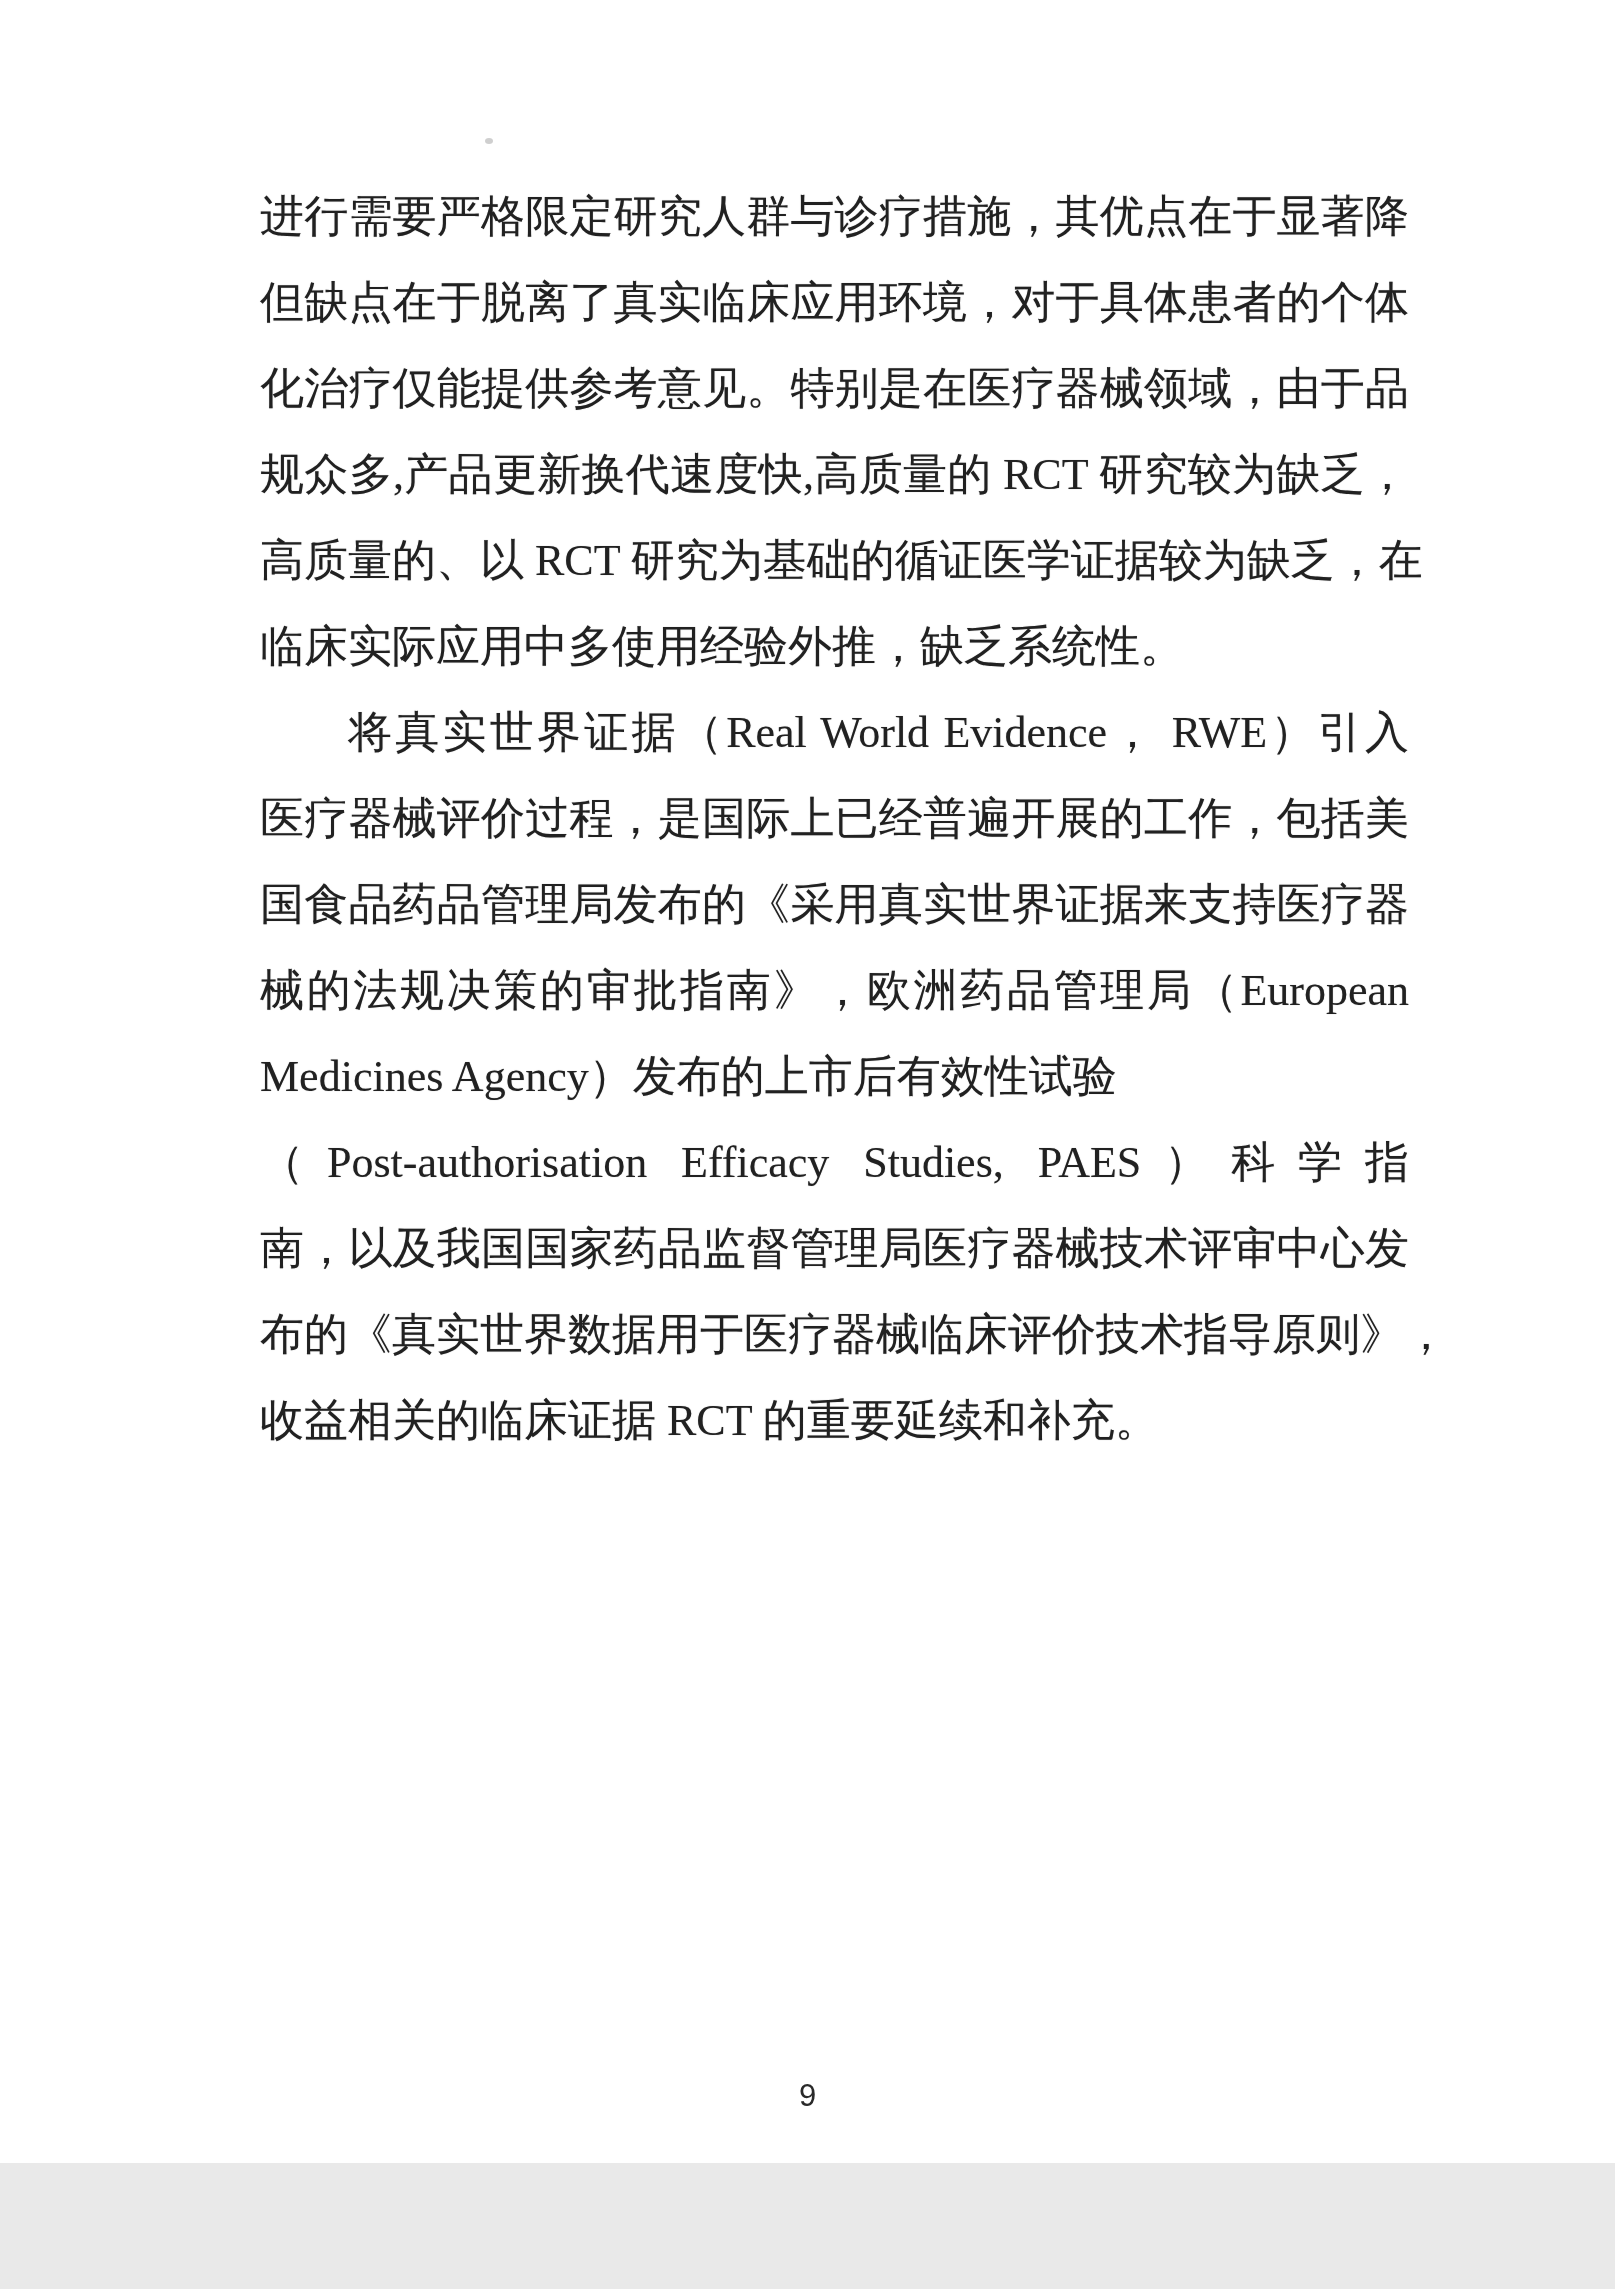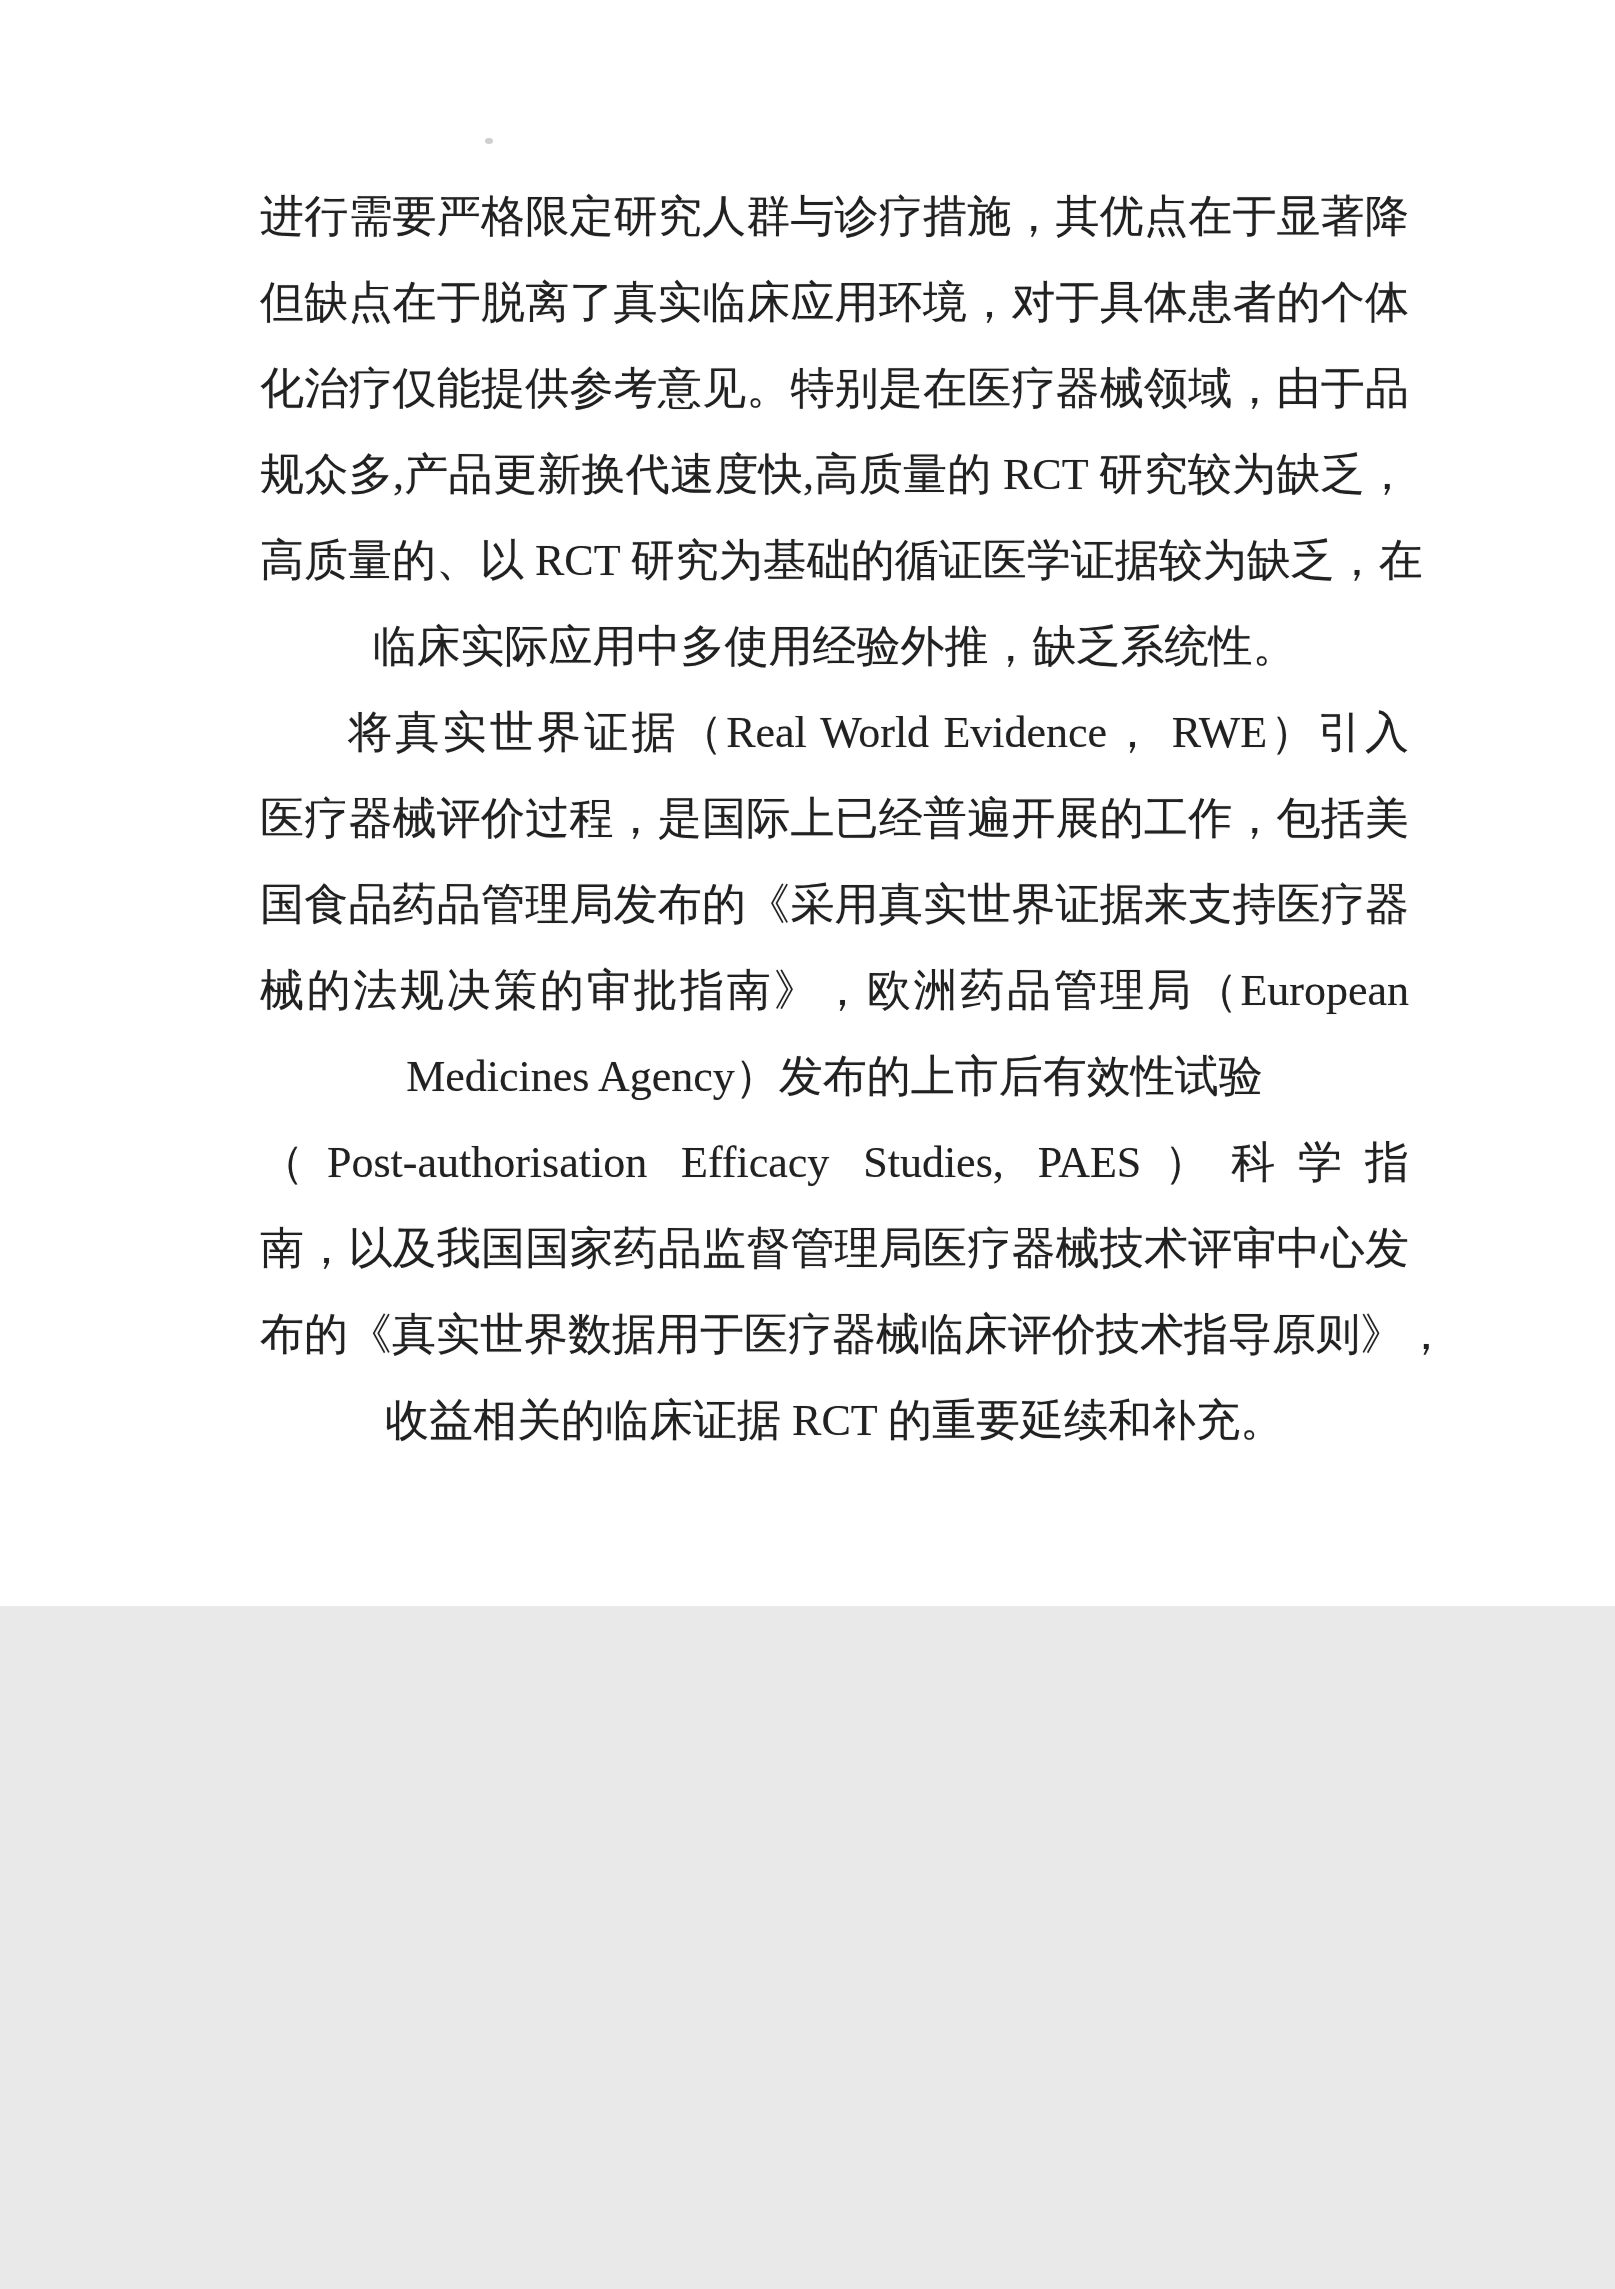--- a/index.html
+++ b/index.html
@@ -3,40 +3,40 @@
 <meta charset="utf-8">
 <style>
   html, body {
     margin: 0;
     padding: 0;
     background: #e9e9e9;
   }
   .page {
     position: relative;
     width: 1615px;
-    height: 1606px;
+    height: 2163px;
     margin: 0 auto;
     background: #ffffff;
     overflow: hidden;
     font-family: "Liberation Serif", "DejaVu Serif", serif;
     color: #212121;
   }
   .text-block {
     position: absolute;
     left: 260px;
     top: 174px;
     width: 1149px;
   }
   .para { margin: 0; padding: 0; }
   .line {
     height: 86px;
     line-height: 86px;
     font-size: 44px;
     white-space: nowrap;
-    text-align: center;
+    text-align: left;
     letter-spacing: 0px;
     
     text-shadow: 0 0 1px rgba(30,30,30,0.35);
   }
   
   .line.j {
     text-align: justify;
     text-align-last: justify;
   }
   

